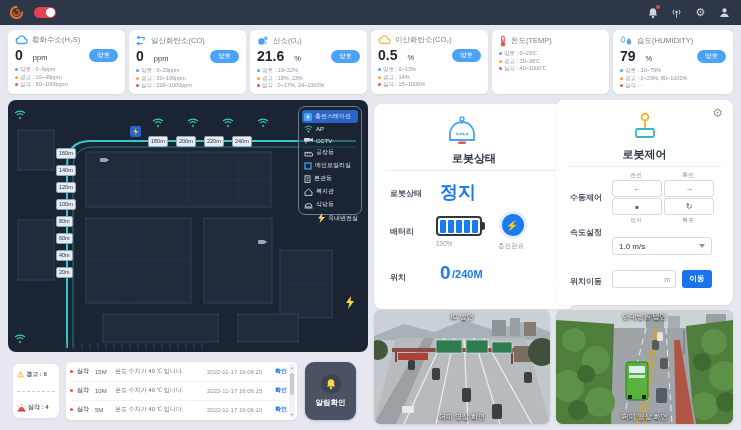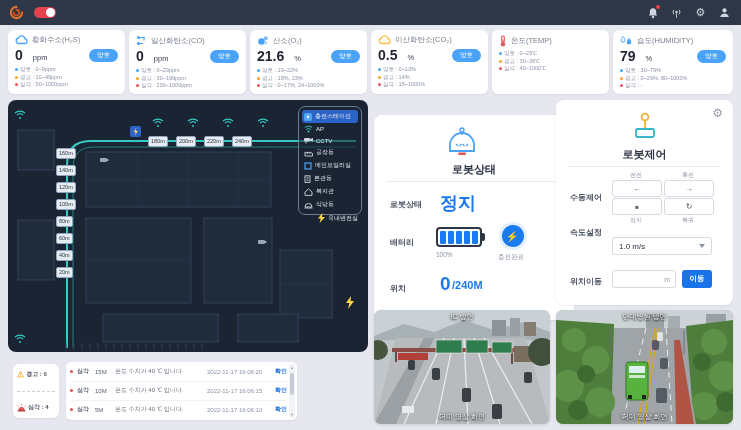--- a/index.html
+++ b/index.html
@@ -428,21 +428,21 @@
       </div>
     </div>
     <div class="leg-extra">
       <svg width="7" height="10" viewBox="0 0 7 10">
           <path d="M4.4 0 0 5.6h2.7L1.6 10 7 4H4z" fill="#ffd84a"></path>
         </svg>
       <span>옥내변전실</span>
     </div>
   </div>
 
-  <div class="panel" style="left:374px;top:115px;width:200px;height:205px">
+  <div class="panel" style="left:374px;top:104px;width:200px;height:205px">
     <svg style="position:absolute;left:70px;top:12px" width="36" height="30" viewBox="0 0 36 30">
       <circle cx="18" cy="3" r="2" fill="none" stroke="#4aa3f8" stroke-width="1.4"></circle>
       <path d="M18 5v3" stroke="#4aa3f8" stroke-width="1.4"></path>
       <path d="M6 24v-6a12 12 0 0 1 24 0v6z" fill="none" stroke="#4aa3f8" stroke-width="1.8"></path>
       <path d="M12 17l2 2M15.5 19l2-2" stroke="#4aa3f8" stroke-width="1.3" fill="none"></path>
       <path d="M20.5 17l2 2M24 19l2-2" stroke="#4aa3f8" stroke-width="1.3" fill="none" transform="translate(-2,0)"></path>
       <rect x="14" y="25.5" width="8" height="2.4" rx="1.2" fill="#e85454"></rect>
     </svg>
     <div class="p-title" style="top:47px">로봇상태</div>
     <div class="p-div" style="top:66px"></div>
@@ -631,14 +631,23 @@
       <span class="tm">2022-11-17 16:06:10</span>
       <span class="ack">확인</span>
     </div>
     <div class="scroll">
       <span class="ar" style="top:1px">▲</span>
       <div class="th"></div>
       <span class="ar" style="bottom:1px">▼</span>
     </div>
   </div>
 
+  <div class="alert-btn">
+    <div class="bell-wrap">
+      <svg width="12" height="12" viewBox="0 0 12 12">
+          <path d="M6 1.2c-2 0-3.2 1.5-3.2 3.4v2.6L1.8 8.6h8.4L9.2 7.2V4.6C9.2 2.7 8 1.2 6 1.2z" fill="#ffd84a"></path>
+          <circle cx="6" cy="10" r="1.2" fill="#ffd84a"></circle>
+        </svg>
+    </div>
+    <span>알림확인</span>
+  </div>
 
 </div>
 
 </body></html>

